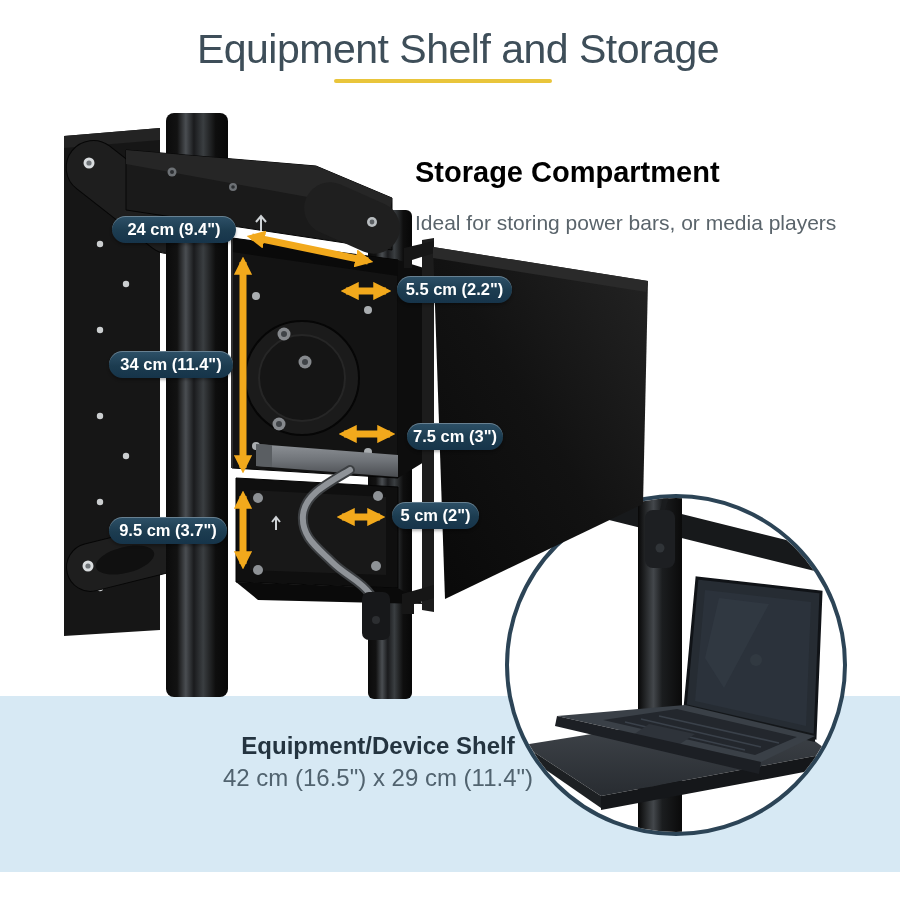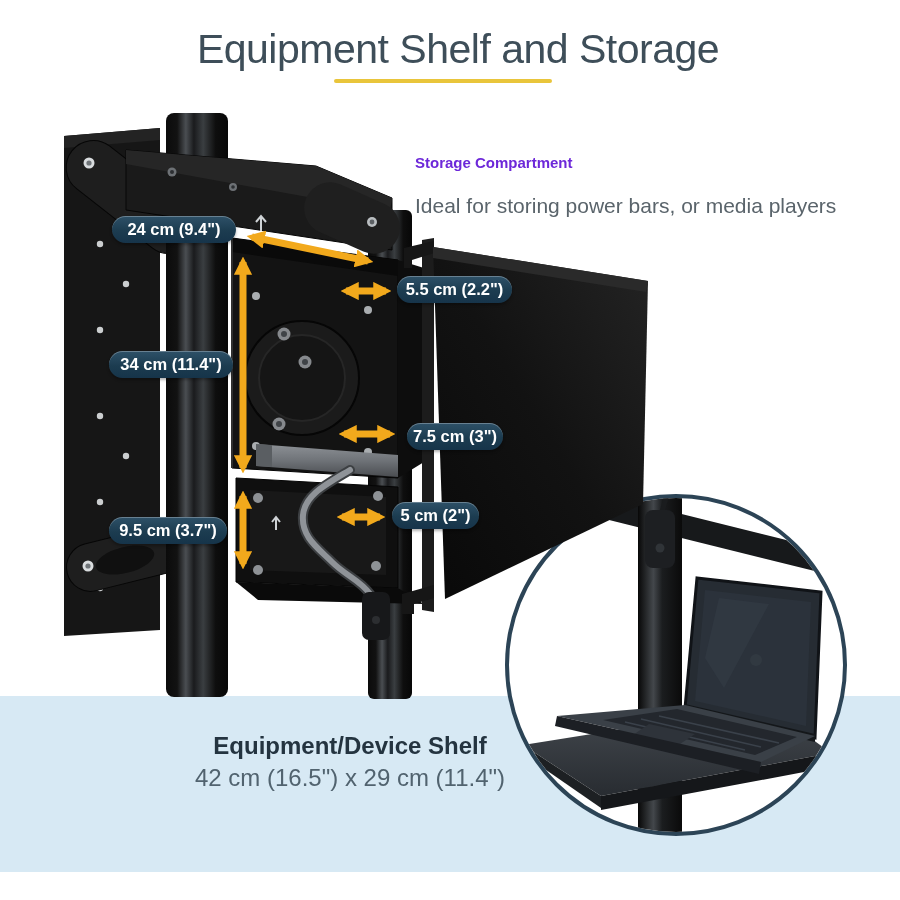--- a/index.html
+++ b/index.html
@@ -11,25 +11,25 @@
   .page-title{
     position:absolute;left:0;top:18px;width:900px;text-align:center;
     font-size:41px;font-weight:400;letter-spacing:-0.5px;color:#3e4e59;margin:8px;
   }
   .title-underline{
     position:absolute;left:334px;top:79px;width:218px;height:4px;
     background:#e9c53b;border-radius:2px;
   }
   
   .storage-callout{position:absolute;left:415px;top:154px;width:430px;}
-  .storage-callout .h{font-size:15px;font-weight:700;color:#6d28d9;line-height:1.25;}
+  .storage-callout .h{font-size:29px;font-weight:700;color:#000000;line-height:1.25;}
   .storage-callout .d{font-size:21px;font-weight:400;color:#5a646b;line-height:1.3;margin-top:19px;}
   
   .band{position:absolute;left:0;top:696px;width:900px;height:176px;background:#d7e9f4;z-index:0;}
-  .band-text{position:absolute;left:80px;top:730px;width:540px;text-align:center;z-index:0;}
+  .band-text{position:absolute;left:108px;top:730px;width:540px;text-align:center;z-index:0;}
   .band-text .h{font-size:24px;font-weight:700;color:#243440;line-height:32px;}
   .band-text .d{font-size:24px;font-weight:400;color:#51636f;line-height:32px;}
   
   .inset{
     position:absolute;left:505px;top:494px;width:334px;height:334px;
     border:4px solid #2c4456;border-radius:50%;background:#ffffff;overflow:hidden;z-index:1;
   }
   .inset svg{display:block;}
   
   .product-svg{position:absolute;left:0;top:0;z-index:2;}

